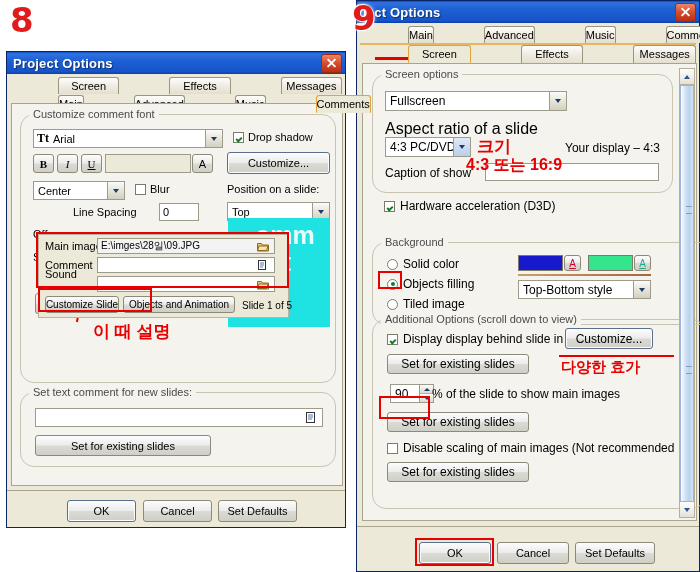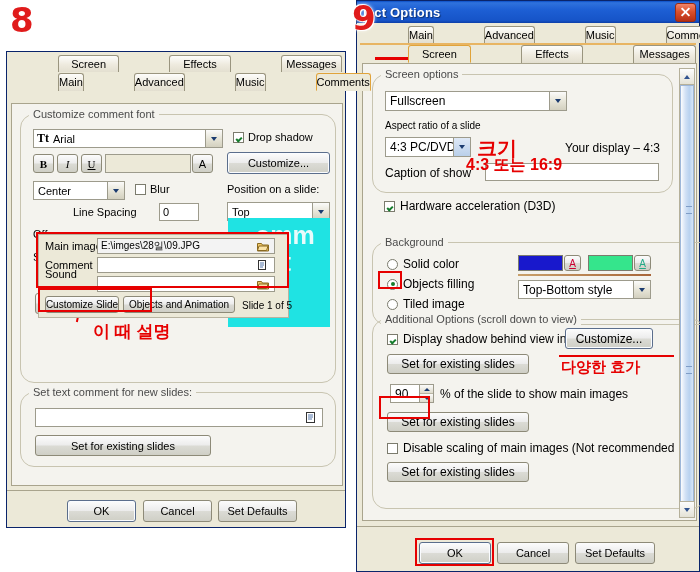--- a/index.html
+++ b/index.html
@@ -138,20 +138,24 @@
   .sep{position:absolute;background:#a9a48d;height:1px;}
   .fontico{font-family:"Liberation Serif",serif;font-weight:bold;font-size:12px;margin:0 4px 0 3px;}
 </style>
 </head>
 <body>
 
 <div class="root">
 
   <div class="dlg" style="left:6px;top:51px;width:340px;height:477px;">
 
+    <div class="titlebar">
+      <span class="ttl">Project Options</span>
+      <span class="closebtn"></span>
+    </div>
 
     <div class="tabrow" style="margin-top:3px;">
       <div class="tab"><span>Screen</span></div>
       <div class="tab"><span>Effects</span></div>
       <div class="tab"><span>Messages</span></div>
     </div>
 
     <div class="tabrow" style="margin-top:1px;">
       <div class="tab"><span>Main</span></div>
       <div class="tab"><span>Advanced</span></div>
@@ -326,21 +330,21 @@
     <div class="panel" style="left:5px;top:62px;width:335px;height:458px;">
 
       <div class="group" style="left:9px;top:10px;width:301px;height:119px;">
         <span class="glabel">Screen options</span>
 
         <div class="combo" style="position:absolute;left:12px;top:16px;width:182px;height:20px;font-size:12px;">
           <span class="cval">Fullscreen</span>
           <span class="carrow"></span>
         </div>
 
-        <span class="lbl" style="position:absolute;left:12px;top:45px;font-size:10px;">Aspect ratio of a slide</span>
+        <span class="lbl" style="position:absolute;left:12px;top:45px;font-size:16px;">Aspect ratio of a slide</span>
 
         <div class="combo" style="position:absolute;left:12px;top:62px;width:86px;height:20px;font-size:12px;">
           <span class="cval">4:3 PC/DVD</span>
           <span class="carrow" style="background:linear-gradient(to bottom,#dfe9f7,#b9cfe9);"></span>
         </div>
 
         <span class="lbl" style="position:absolute;left:192px;top:66px;font-size:12px;">Your display – 4:3</span>
 
         <span class="lbl" style="position:absolute;left:12px;top:91px;font-size:12px;">Caption of show</span>
         <div class="field" style="position:absolute;left:112px;top:88px;width:174px;height:18px;">
@@ -383,21 +387,21 @@
           <span class="cval">Top-Bottom style</span>
           <span class="carrow"></span>
         </div>
       </div>
 
       <div class="group" style="left:9px;top:255px;width:334px;height:190px;">
         <span class="glabel">Additional Options (scroll down to view)</span>
 
         <div class="row" style="left:14px;top:12px;">
           <span class="cb on"></span>
-          <span class="lbl" style="margin-left:5px;font-size:12px;">Display shadow behind view in</span>
+          <span class="lbl" style="margin-left:5px;font-size:12px;">Display display behind slide in</span>
         </div>
         <div class="btn defaultish" style="position:absolute;left:192px;top:8px;width:88px;height:21px;font-size:12px;">
           <span>Customize...</span>
           </div>
 
         <div class="btn" style="position:absolute;left:14px;top:34px;width:142px;height:20px;font-size:12px;">
           <span>Set for existing slides</span>
           </div>
 
         <div class="redline" style="left:186px;top:35px;width:115px;height:2px;"></div>
@@ -407,21 +411,21 @@
           <span style="flex:1;font-size:12px;">90</span>
           <span class="spin">
             <div>
                 <i></i>
               </div>
             <div>
                 <i></i>
               </div>
           </span>
         </div>
-        <span class="lbl" style="position:absolute;left:67px;top:67px;font-size:12px;">% of the slide to show main images</span>
+        <span class="lbl" style="position:absolute;left:59px;top:67px;font-size:12px;">% of the slide to show main images</span>
 
         <div class="btn" style="position:absolute;left:14px;top:92px;width:142px;height:20px;font-size:12px;">
           <span>Set for existing slides</span>
           </div>
 
         <div class="row" style="left:14px;top:121px;">
           <span class="cb"></span>
           <span class="lbl" style="margin-left:5px;font-size:12px;">Disable scaling of main images (Not recommended</span>
         </div>
 
@@ -453,19 +457,19 @@
       </div>
     <div class="btn" style="position:absolute;left:218px;top:541px;width:80px;height:22px;">
       <span>Set Defaults</span>
       </div>
   </div>
 
   <div class="redbox" style="left:378px;top:271px;width:24px;height:18px;z-index:30;"></div>
   <div class="redbox" style="left:379px;top:396px;width:51px;height:23px;z-index:30;"></div>
   <div class="redbox" style="left:415px;top:538px;width:79px;height:28px;z-index:30;"></div>
 
-  <span class="redtext" style="left:477px;top:135px;font-size:20px;z-index:40;">크기</span>
+  <span class="redtext" style="left:477px;top:135px;font-size:17px;z-index:40;">크기</span>
   <span class="redtext" style="left:466px;top:155px;font-size:16px;z-index:40;">4:3 또는 16:9</span>
 
   <span class="badge" style="left:10px;top:3px;">8</span>
   <span class="badge" style="left:352px;top:1px;">9</span>
 
 </div>
 
 </body></html>

